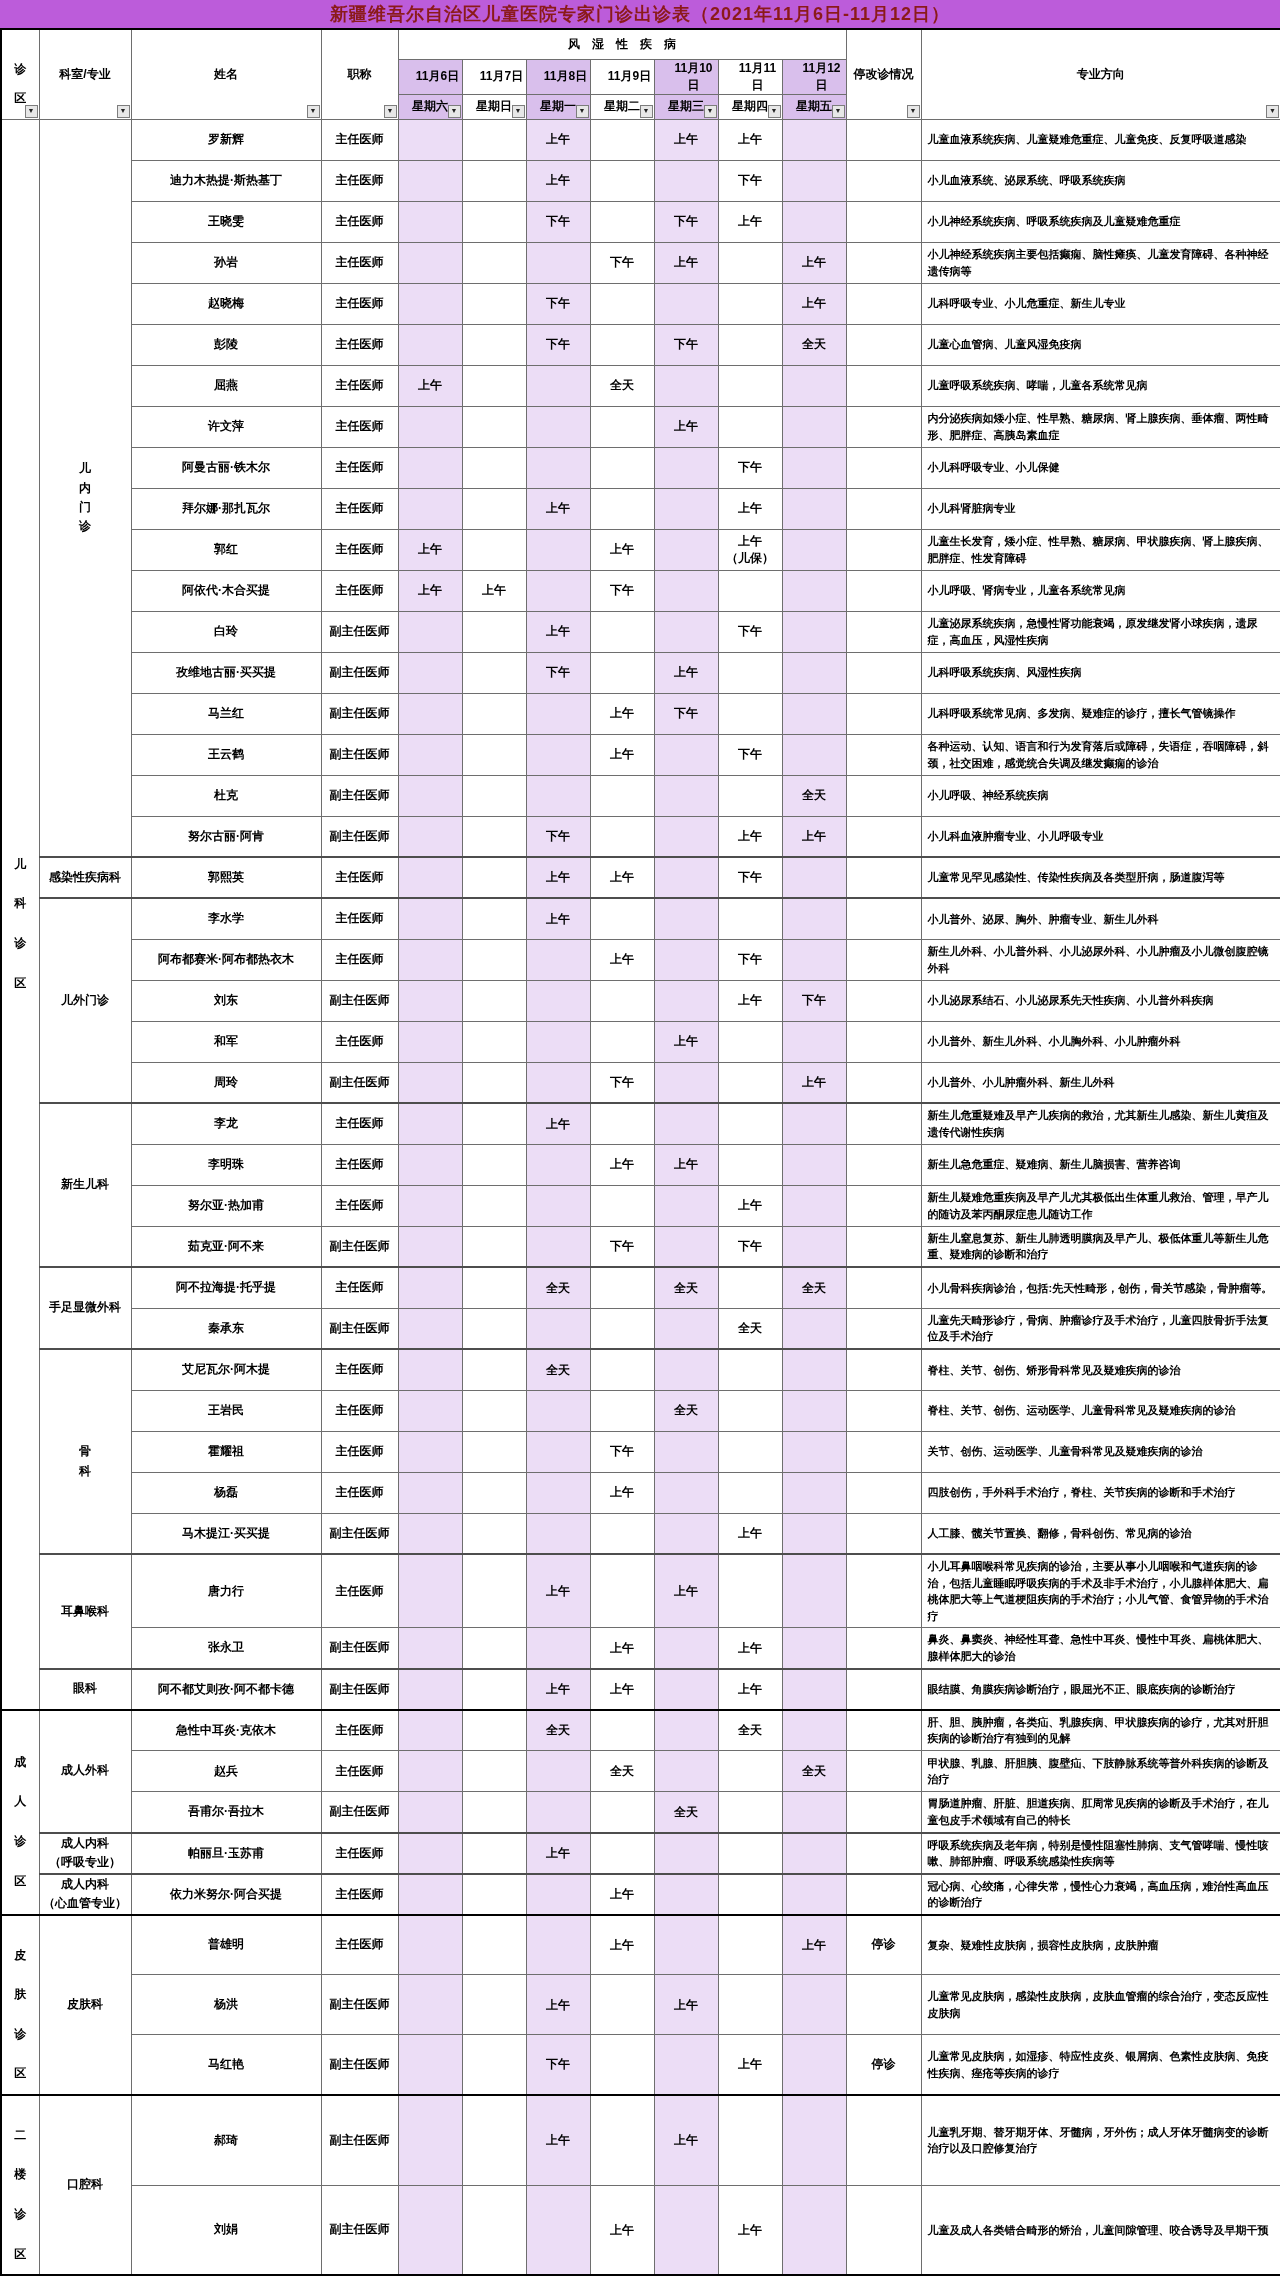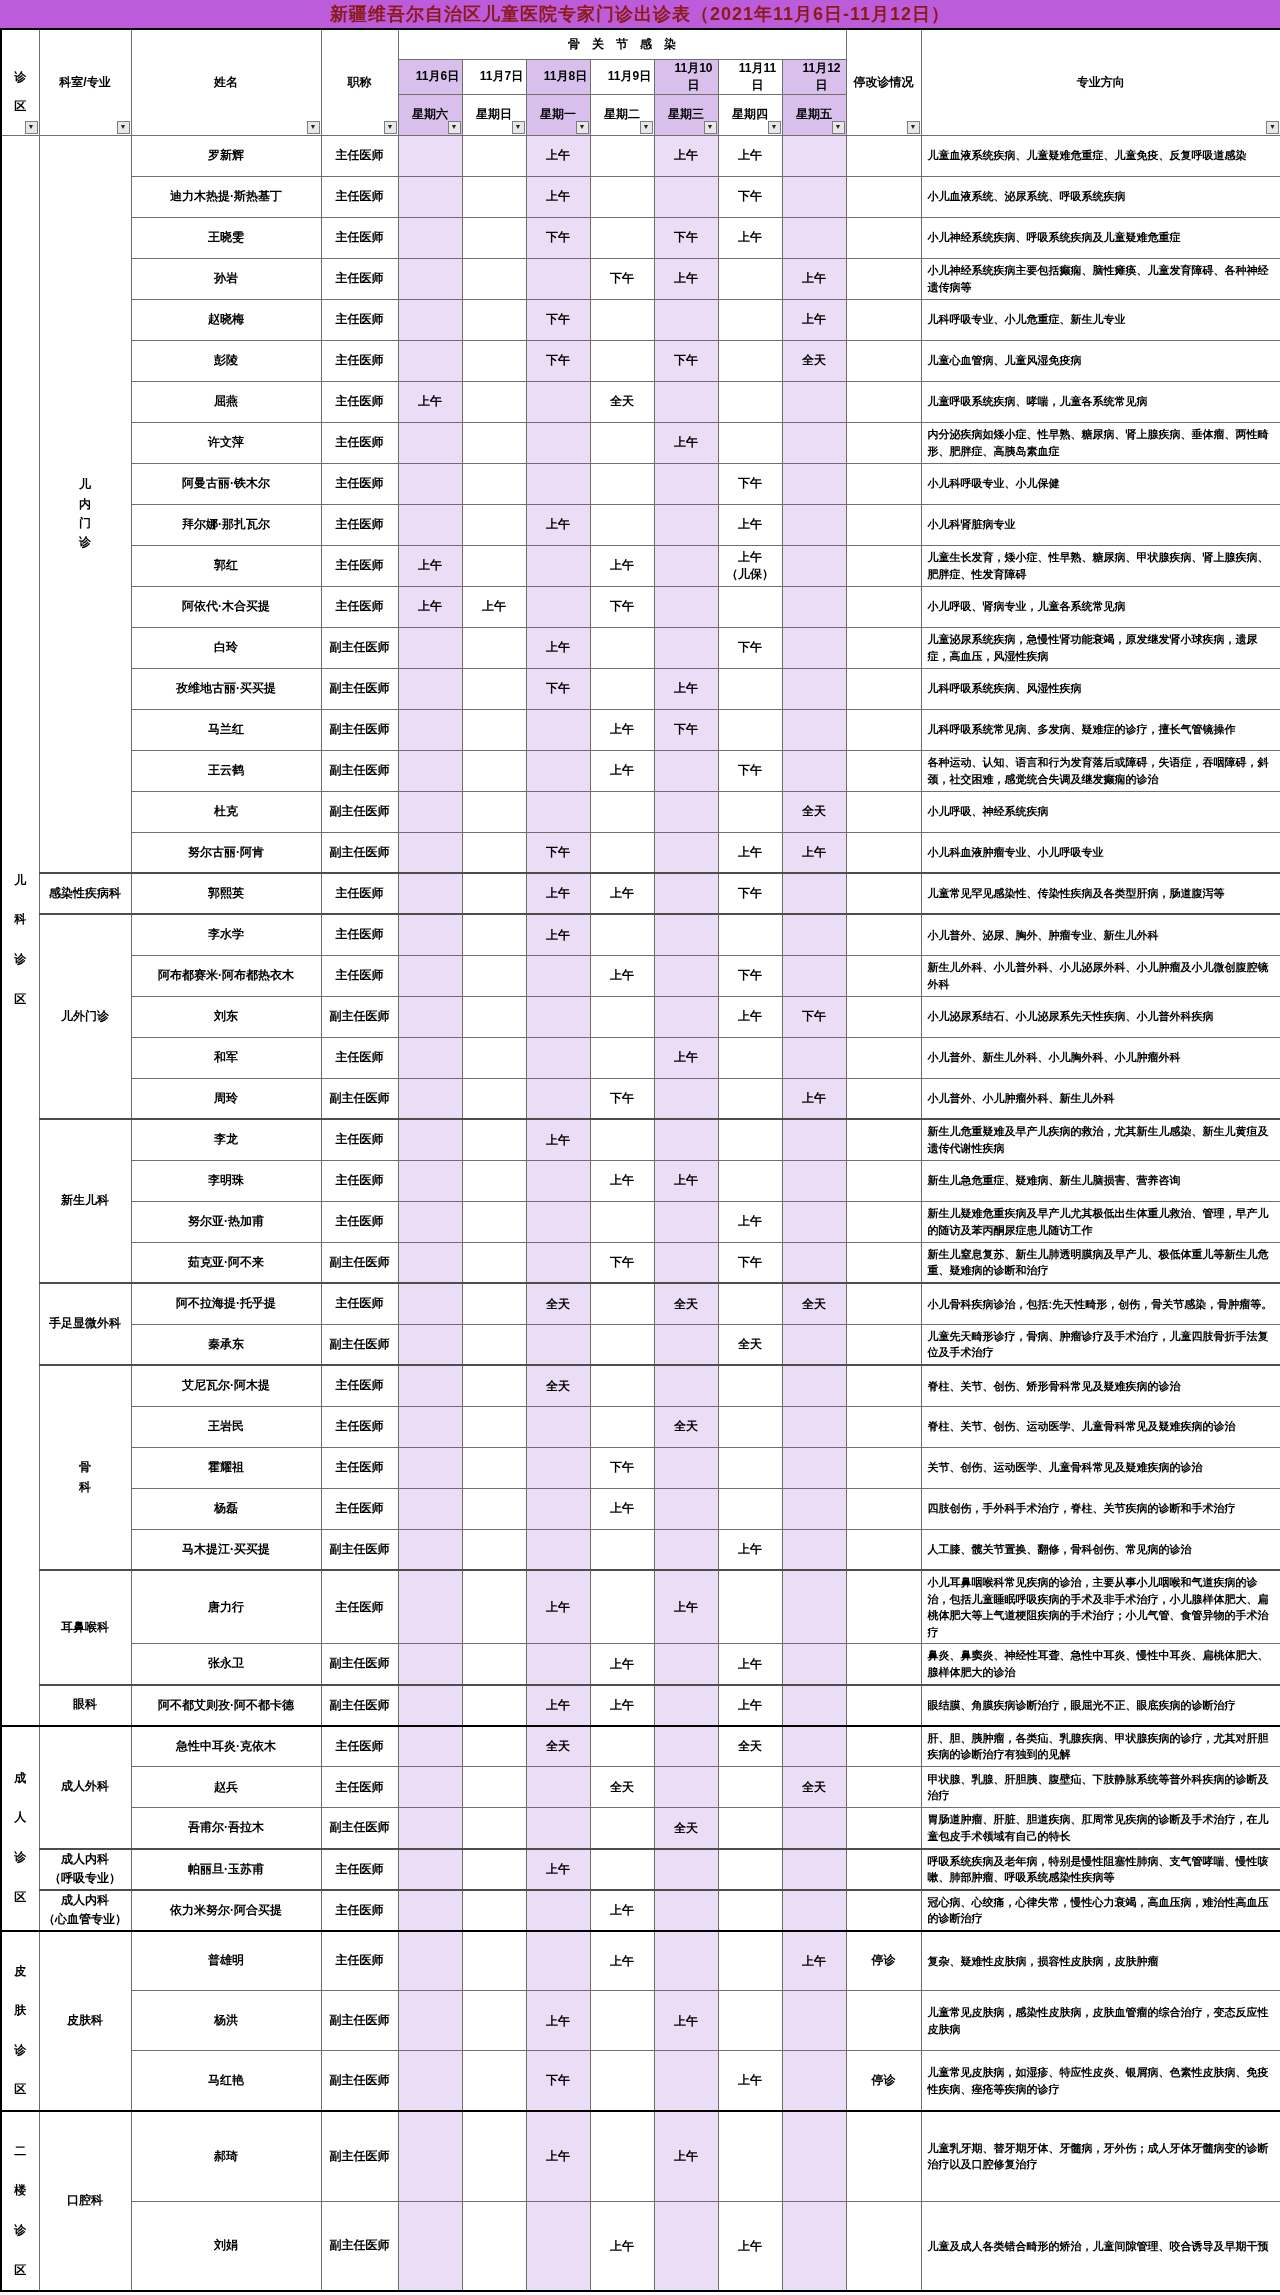--- a/index.html
+++ b/index.html
@@ -3,21 +3,21 @@
 <meta charset="utf-8">
 <style>
   html,body{margin:0;padding:0;background:#fff;}
   body{width:1280px;font-family:"Liberation Sans","DejaVu Sans",sans-serif;font-weight:bold;color:#000;}
   .title-bar{width:1280px;height:28px;background:#bc5cda;color:#8b1a1a;display:flex;align-items:center;justify-content:center;font-size:18px;letter-spacing:1px;}
   table{border-collapse:collapse;width:1280px;table-layout:fixed;border:2px solid #000;}
   th,td{border:1px solid #6e6e6e;padding:0 1px;font-size:12px;text-align:center;vertical-align:middle;position:relative;box-sizing:border-box;}
   thead th{background:#fff;}
   thead tr.top-row th{height:30px;}
   thead tr.date-row th{height:25px;padding-left:16px;}
-  thead tr.week-row th{height:41px;}
+  thead tr.week-row th{height:25px;}
   .purple-h{background:#d9bfec;}
   .purple-b{background:#ecddf6;}
   .spaced{letter-spacing:12px;text-indent:12px;}
   .spec{text-align:left;padding:3px 6px;font-size:11px;line-height:1.5;margin-top:8px;}
   .stack{display:inline-block;width:14px;word-break:break-all;line-height:2.4;margin-top:20px;}
   .zone-cell .stack{line-height:3.3;}
   .dept-cell span{white-space:pre-line;line-height:1.6;}
   .day-cell{white-space:pre-line;line-height:1.35;}
   tr.dept-start > td{border-top:2px solid #4d4d4d;}
   tr.zone-start > td{border-top:2px solid #000;}
@@ -44,21 +44,21 @@
       <col style="width:64px">
     <col style="width:75px">
       <col style="width:360px">
   </colgroup>
   <thead>
     <tr class="top-row">
       <th rowspan="3" class="with-filter"><span class="stack">诊区</span><span class="filter-btn">▼</span></th>
       <th rowspan="3" class="with-filter"><span>科室/专业</span><span class="filter-btn">▼</span></th>
       <th rowspan="3" class="with-filter"><span>姓名</span><span class="filter-btn">▼</span></th>
       <th rowspan="3" class="with-filter"><span>职称</span><span class="filter-btn">▼</span></th>
-      <th colspan="7" class="spaced">骨关节感染</th>
+      <th colspan="7" class="spaced">风湿性疾病</th>
       <th rowspan="3" class="with-filter"><span>停改诊情况</span><span class="filter-btn">▼</span></th>
       <th rowspan="3" class="with-filter"><span>专业方向</span><span class="filter-btn">▼</span></th>
     </tr>
     <tr class="date-row">
         <th class="purple-h">11月6日</th>
         <th>11月7日</th>
         <th class="purple-h">11月8日</th>
         <th>11月9日</th>
         <th class="purple-h">11月10日</th>
         <th>11月11日</th>

